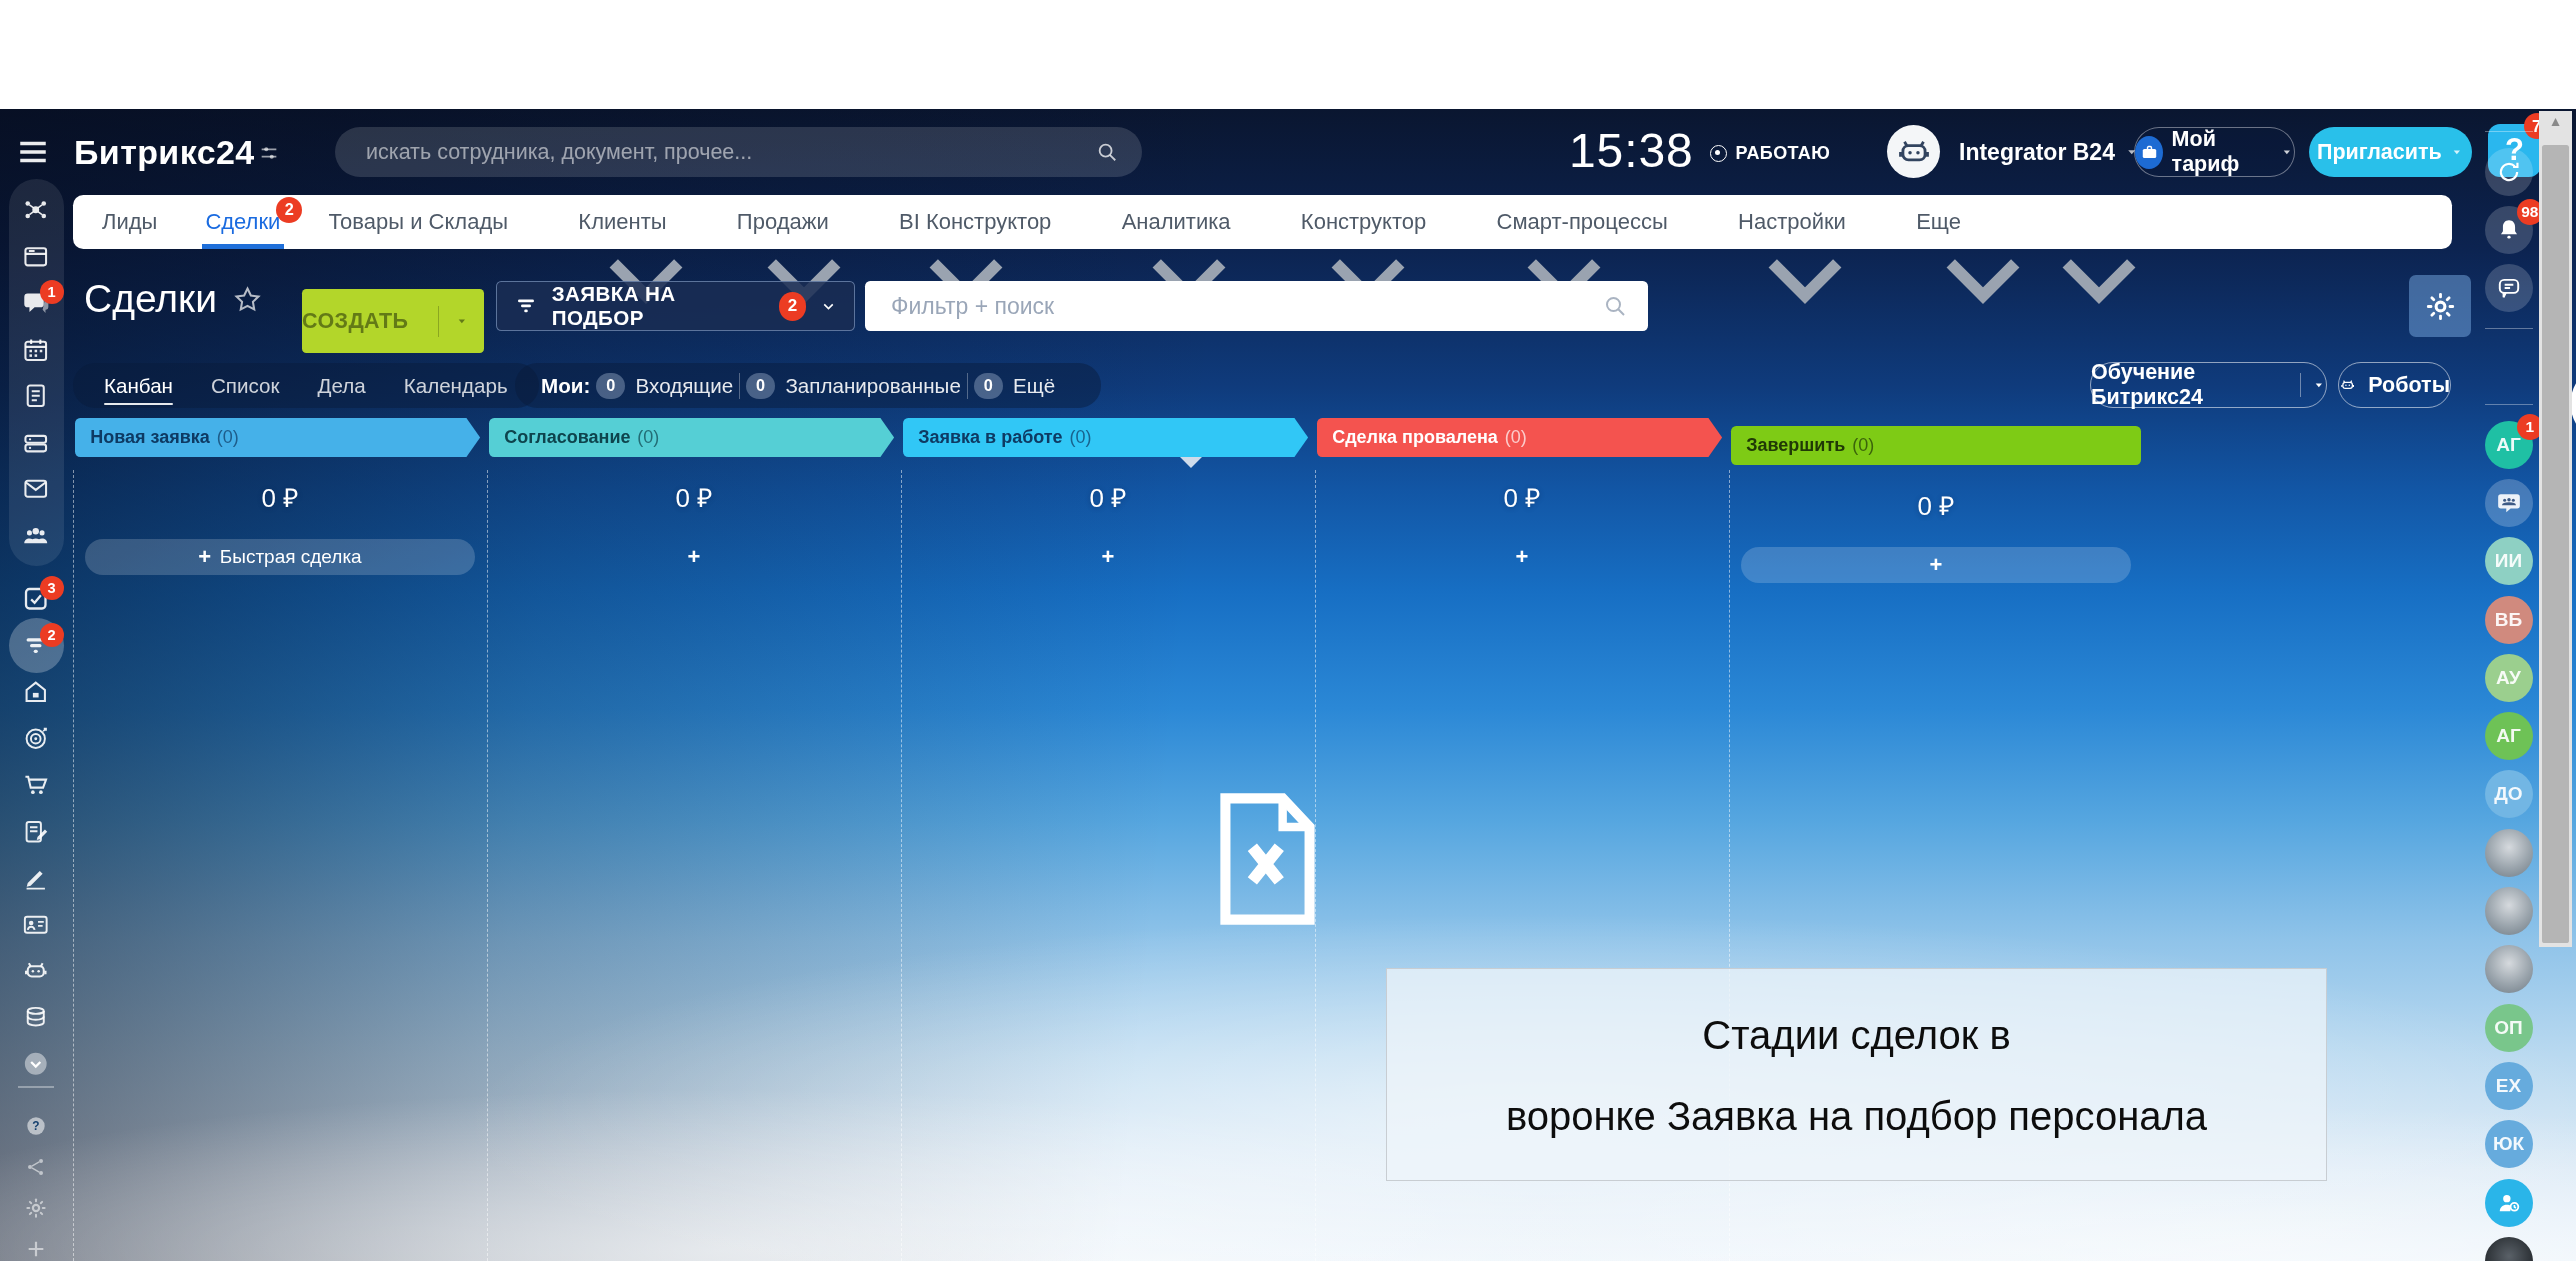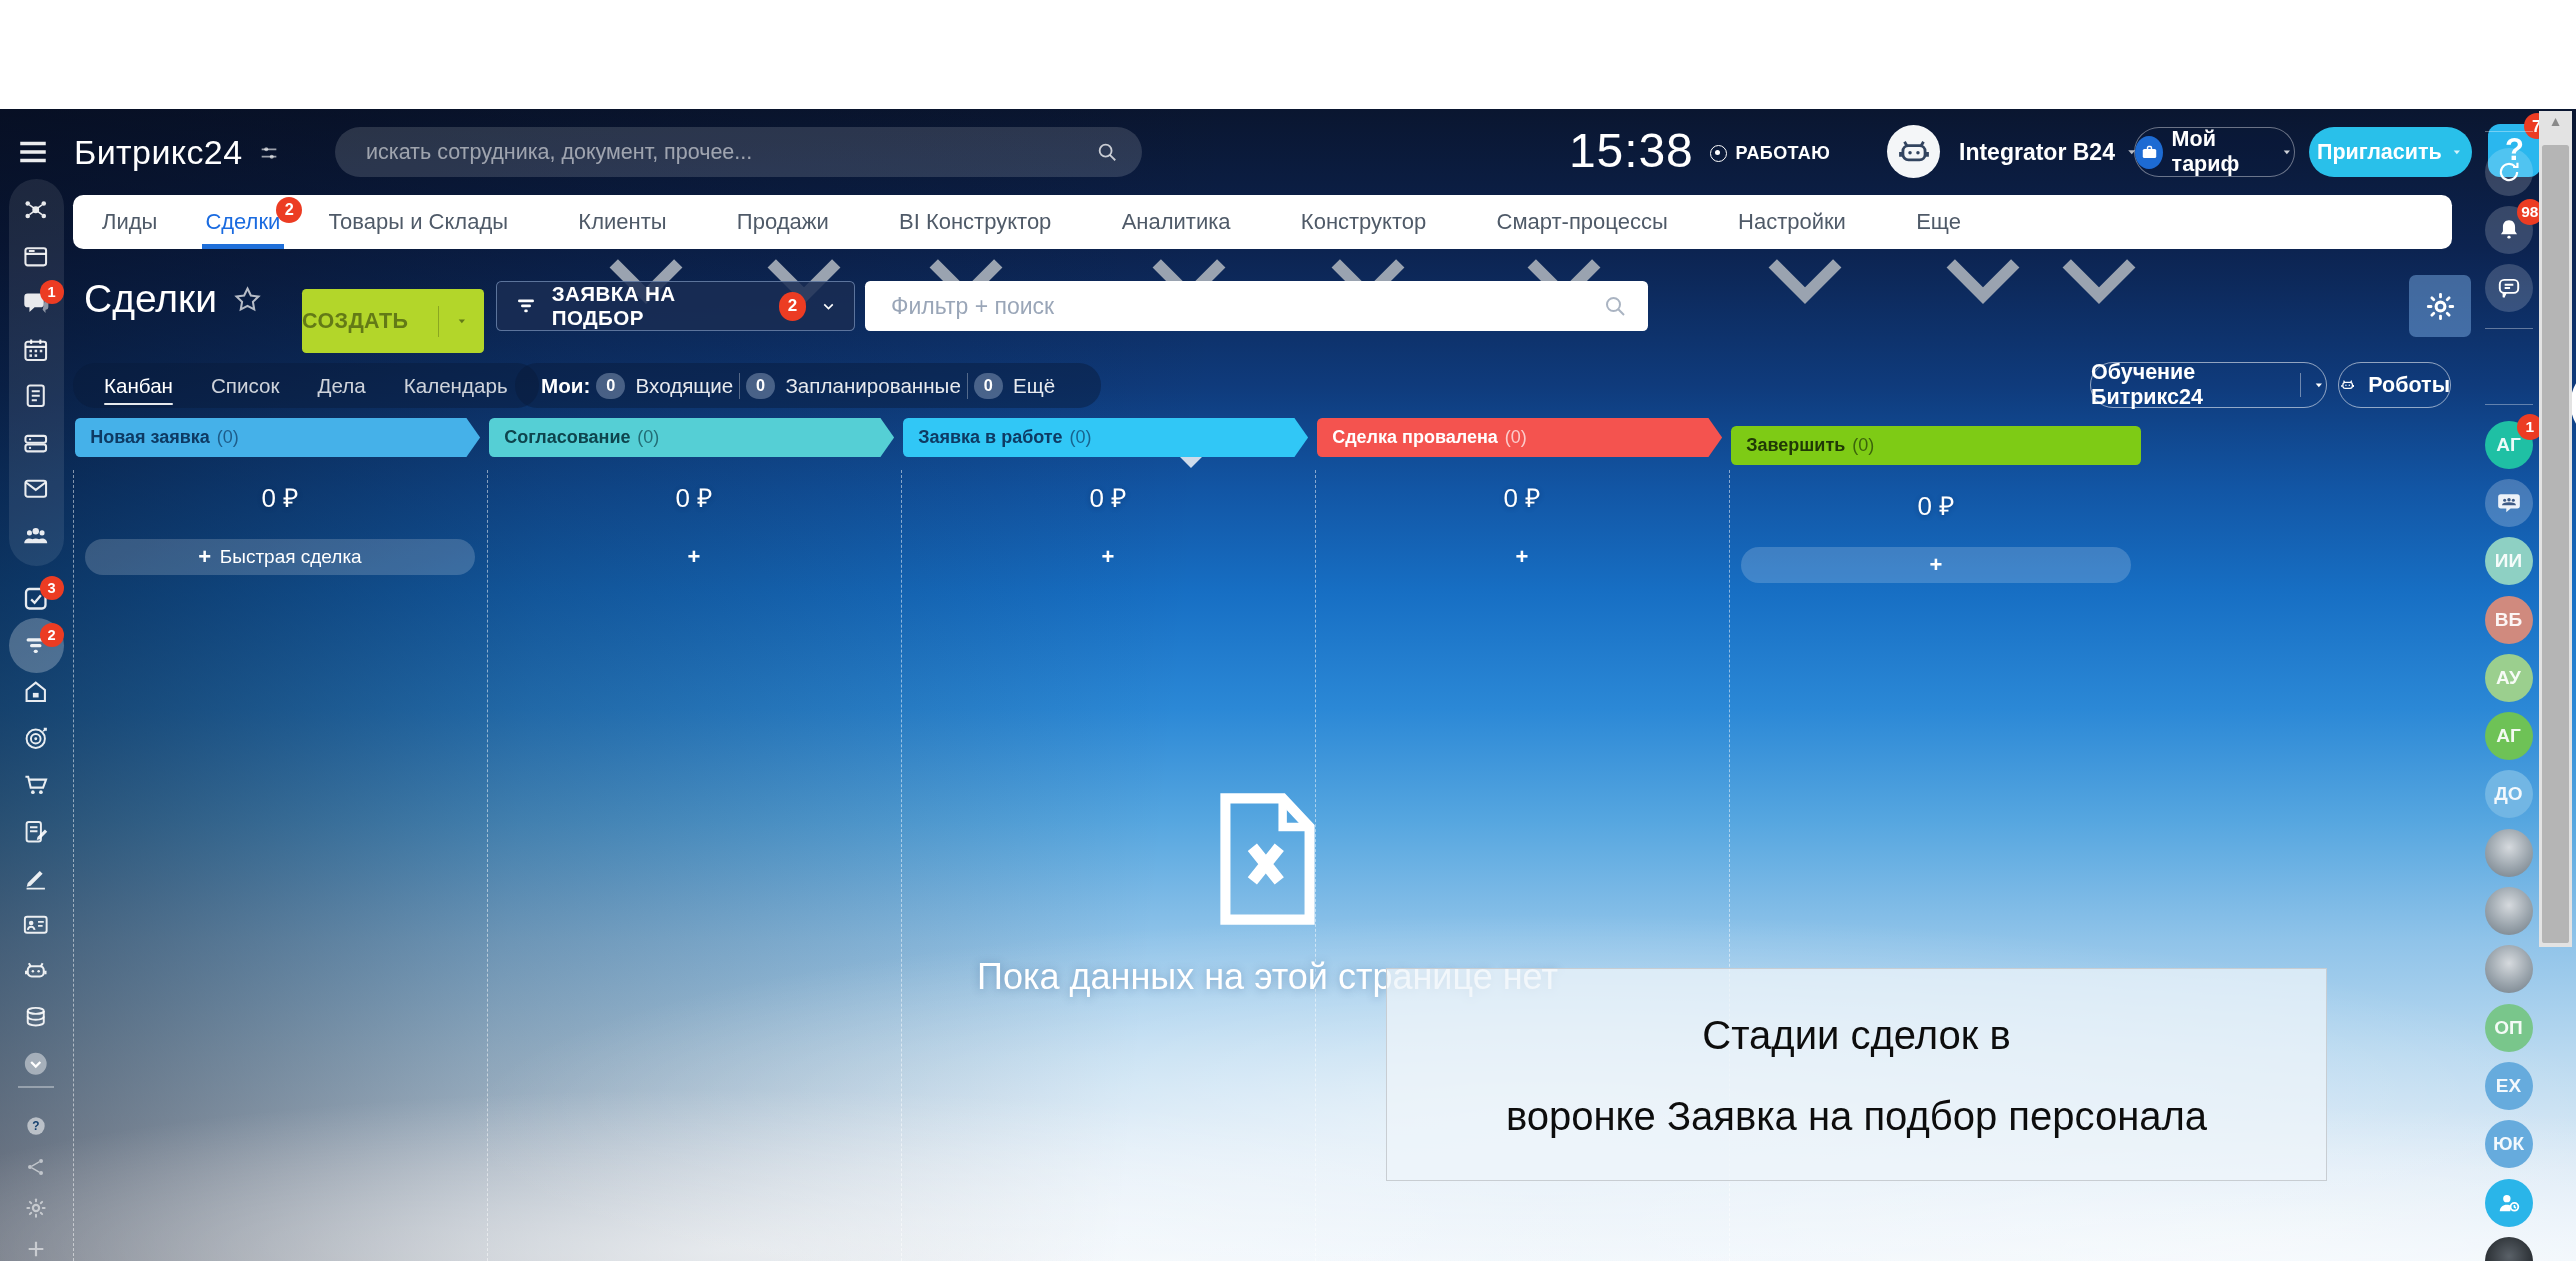--- a/index.html
+++ b/index.html
@@ -11,21 +11,21 @@
       radial-gradient(50% 20% at 28% 99%, rgba(255,255,255,.55), rgba(255,255,255,0) 70%),
       radial-gradient(45% 18% at 88% 99%, rgba(255,255,255,.5), rgba(255,255,255,0) 70%),
       linear-gradient(96deg, rgba(5,11,28,.6) 0%, rgba(5,11,28,.25) 22%, rgba(5,11,28,0) 46%),
       linear-gradient(180deg,#0a1630 0%,#0c2350 12%,#0f3b7c 24%,#1256a5 33%,#176fc4 42%,#2b88d6 52%,#57a7e0 62%,#8fc3e9 72%,#b9d9f0 82%,#dceaf6 92%,#eef5fb 100%);
   }
   svg.ic { display:block; }
   
   .topbar { position:absolute; left:0; top:0; width:100%; height:86px; }
   .burger { position:absolute; left:15.5px; top:26px; width:34px; height:34px; color:#fff; opacity:.92; cursor:pointer; }
   .logo { position:absolute; left:74px; top:0; height:86px; display:flex; align-items:center;
-    color:#fff; font-size:34px; font-weight:normal; letter-spacing:0.4px; }
+    color:#fff; font-size:34px; font-weight:bold; letter-spacing:0.4px; }
   .logo-sliders { position:absolute; left:258px; top:33px; width:22px; height:22px; color:rgba(255,255,255,.6); }
   .hsearch { position:absolute; left:335px; top:18px; width:807px; height:50px; border-radius:25px;
     background:rgba(255,255,255,.14); display:flex; align-items:center; }
   .hsearch input { flex:1; background:transparent; border:none; outline:none; padding:0 17px 0 31px;
     font-size:21.5px; color:#fff; font-family:inherit; }
   .hsearch input::placeholder { color:rgba(255,255,255,.55); }
   .hsearch .mag { width:22px; height:22px; color:rgba(255,255,255,.75); margin-right:24px; }
   .clock { position:absolute; left:1569px; top:13.7px; font-size:48px; font-weight:300; color:#fff; letter-spacing:0.9px; }
   .status { position:absolute; left:1710px; top:34px; display:flex; align-items:center; gap:8.6px; color:#fff; }
   .status .ring { width:17px; height:17px; border:1.7px solid #fff; border-radius:50%; position:relative; }
@@ -775,21 +775,20 @@
         <div class="kadd pillbg">
           <span class="plus">+</span>
         </div>
       </div>
     </div>
 
   <div class="empty">
     <span class="eicon"><svg class="ic" width="101" height="136" viewBox="0 0 60 80">
           <use href="#i-docx"></use>
         </svg></span>
-    <div class="etxt">Пока данных на этой странице нет</div>
   </div>
 
   <div class="annot">
     <div>Стадии сделок в</div>
     <div>воронке Заявка на подбор персонала</div>
   </div>
 
   <div class="rsb" id="rsb">
       <div class="rdiv"></div>
       <div class="ritem tool">

